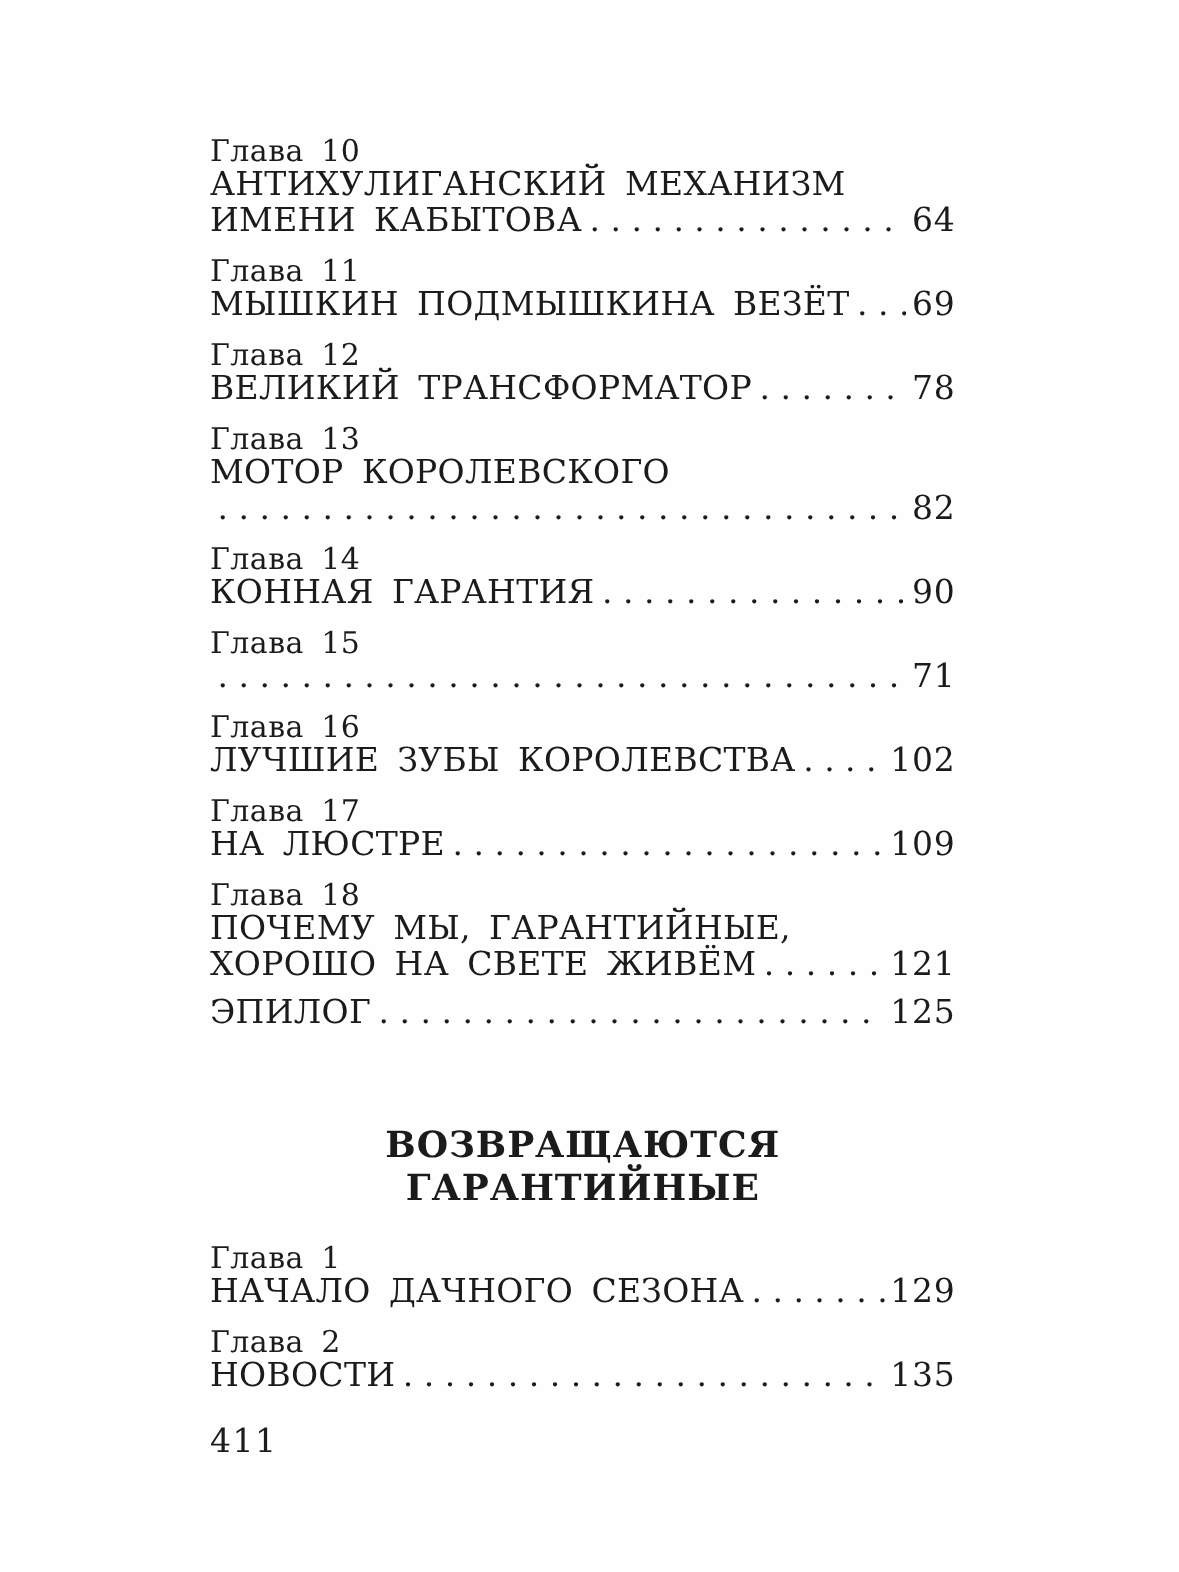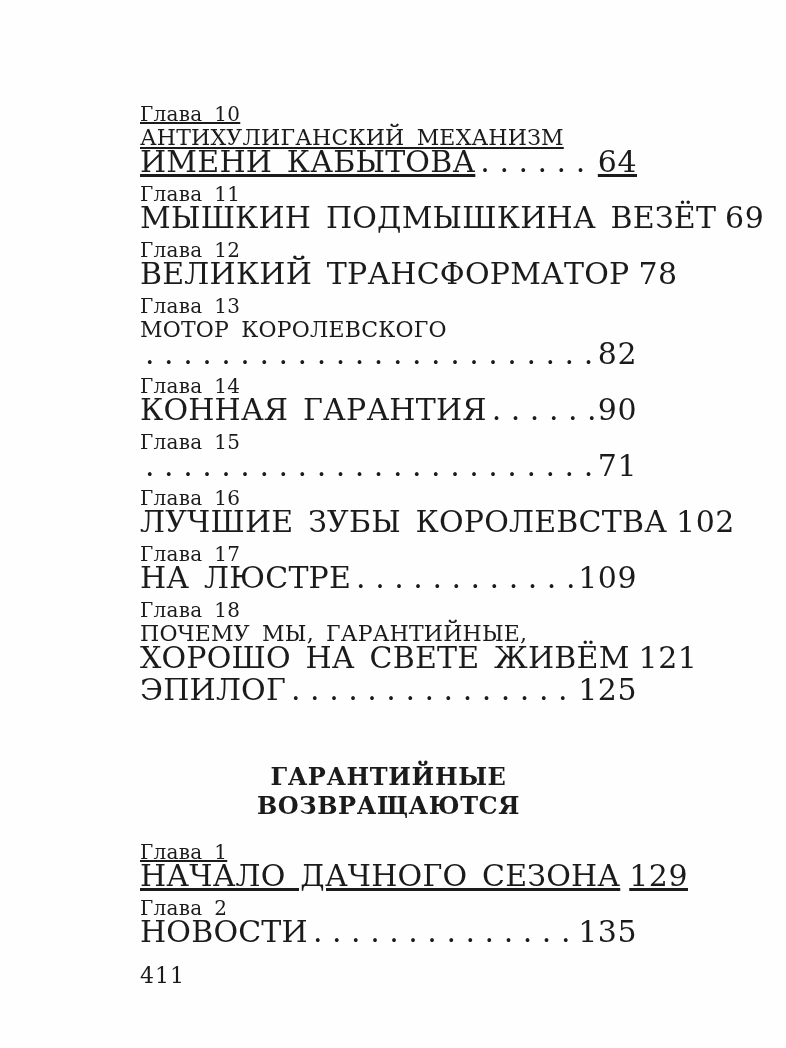--- a/index.html
+++ b/index.html
@@ -18,38 +18,38 @@
     box-sizing: border-box;
   }
   .content {
     position: absolute;
     left: 140px;
     top: 84px;
     width: 497px;
   }
   .toc { display: block; }
   .entry { margin-top: 8px; }
-  .entry:first-child { margin-top: 18px; text-decoration: underline; }
+  .entry:first-child { margin-top: 4px; }
   .chapter-label {
     font-size: 20px;
     line-height: 24px;
     word-spacing: 5px;
     letter-spacing: 0.3px;
   }
   .title-pre {
     font-size: 22px;
     line-height: 24px;
     word-spacing: 5px;
     letter-spacing: 0.2px;
     white-space: pre-line;
   }
   .dotted-row {
     display: flex;
     align-items: flex-start;
-    font-size: 30px;
+    font-size: 22px;
     line-height: 24px;
   }
   .dotted-row .title {
     white-space: nowrap;
     word-spacing: 5px;
     letter-spacing: 0.2px;
   }
   .dotted-row .leader {
     flex: 1;
     min-width: 0;
@@ -178,22 +178,22 @@
 
     <div class="dotted-row">
       <span class="title">ЭПИЛОГ</span>
       <span class="leader">. . . . . . . . . . . . . . . . . . . . . . . . . . . . . . . . . . . . . . . . . . . . . . . . . . . . . . . . . . . .</span>
       <span class="pagenum">125</span>
     </div>
   </div>
 </div>
 
     <div class="section-heading">
+      <div>ВОЗВРАЩАЮТСЯ</div>
       <div>ГАРАНТИЙНЫЕ</div>
-      <div>ВОЗВРАЩАЮТСЯ</div>
     </div>
 
     <div class="toc" id="toc-part2">
   <div class="entry">
     <div class="chapter-label">Глава 1</div>
 
     <div class="dotted-row">
       <span class="title">НАЧАЛО ДАЧНОГО СЕЗОНА</span>
       <span class="leader">. . . . . . . . . . . . . . . . . . . . . . . . . . . . . . . . . . . . . . . . . . . . . . . . . . . . . . . . . . . .</span>
       <span class="pagenum">129</span>

